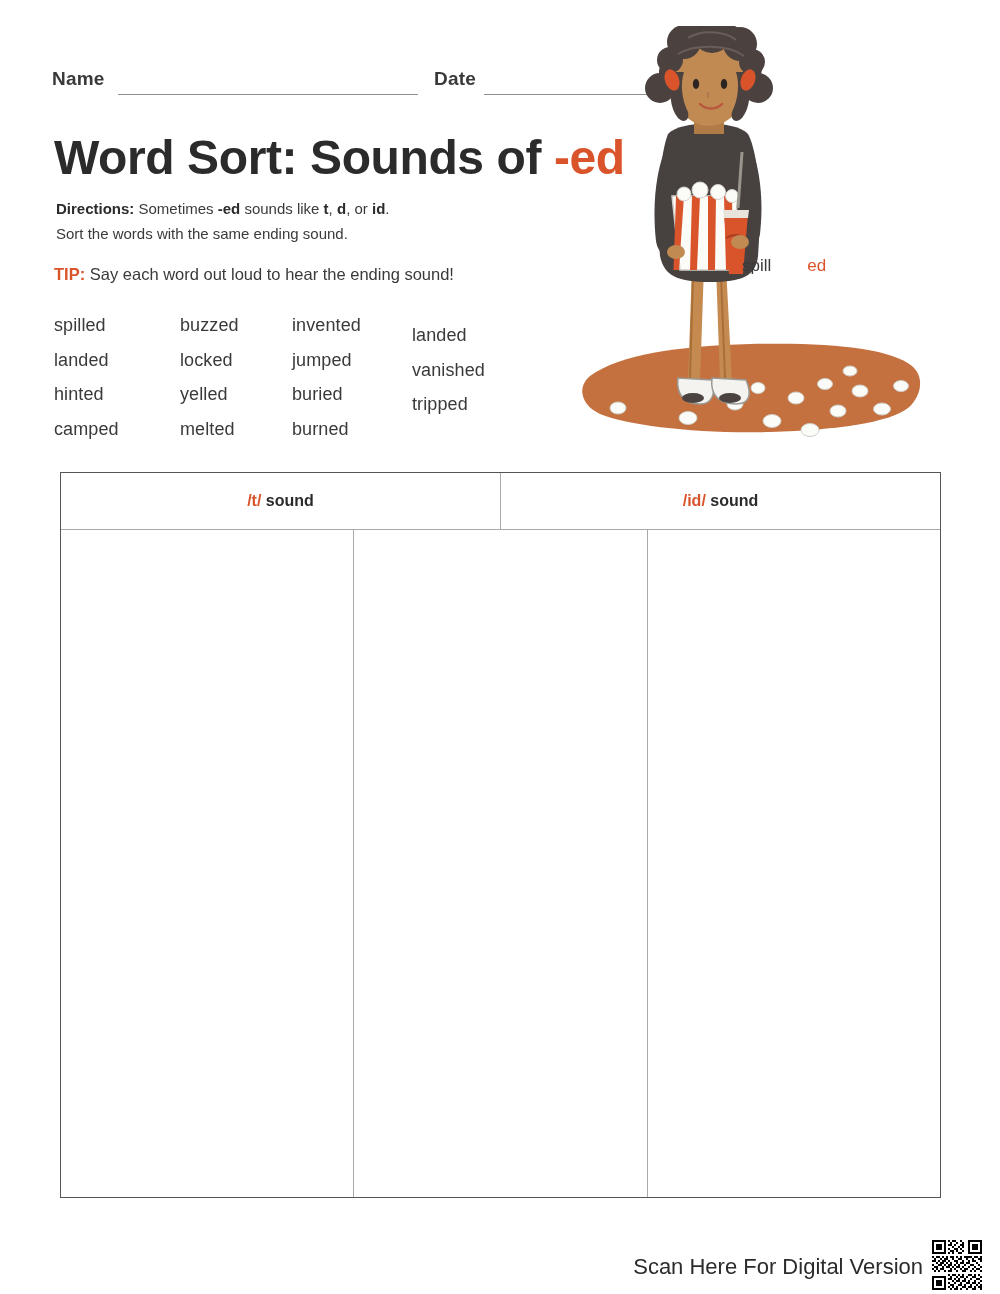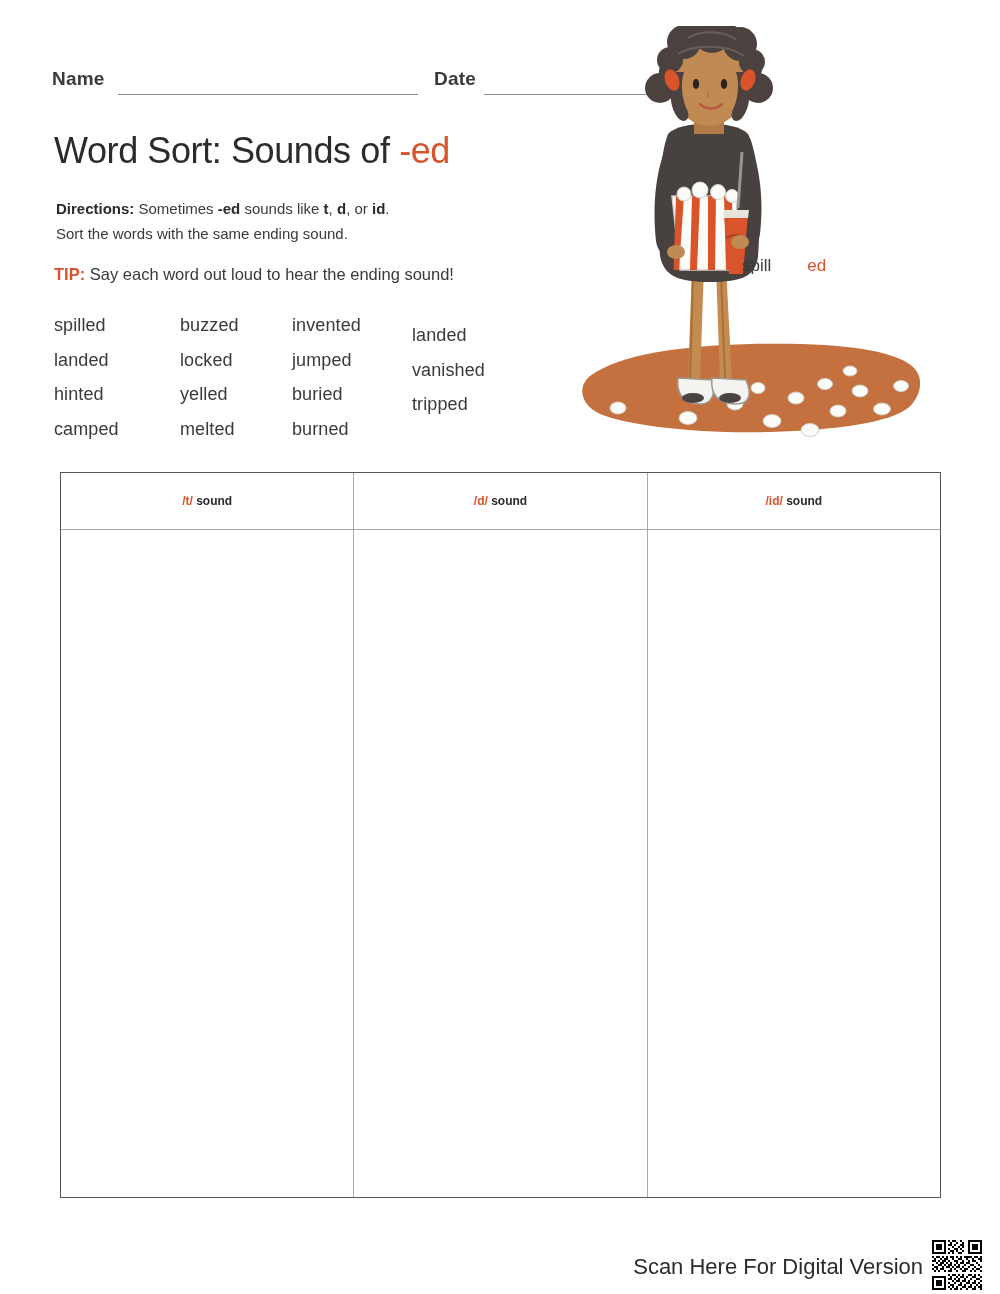--- a/index.html
+++ b/index.html
@@ -45,22 +45,22 @@
     top: 26px;
   }
   .nd-rule.name-rule { left: 66px; width: 300px; }
   .nd-rule.date-rule { left: 432px; width: 218px; }
 
   
   .title {
     position: absolute;
     left: 54px;
     top: 130px;
-    font-size: 36px;
-    font-weight: 400;
+    font-size: 48px;
+    font-weight: 700;
     letter-spacing: -0.4px;
     color: #2b2b2b;
     white-space: nowrap;
   }
   .title .accent { color: #d9542b; }
 
   
   .directions {
     position: absolute;
     left: 56px;
@@ -157,21 +157,21 @@
     box-sizing: border-box;
     display: flex;
     align-items: center;
     justify-content: center;
   }
   .st-head .st-cell + .st-cell,
   .st-body .st-cell + .st-cell {
     border-left: 1.4px solid #a9a9a9;
   }
   .st-title {
-    font-size: 12px;
+    font-size: 16px;
     font-weight: 700;
     color: #2b2b2b;
     white-space: nowrap;
   }
   .st-title .ph { color: #d9542b; }
   .st-drop { width: 100%; height: 100%; }
 
   
   .footer {
     position: absolute;
@@ -368,23 +368,20 @@
       <ellipse cx="180" cy="216" rx="9" ry="7" fill="#c08a52"></ellipse>
     </svg>
   </div>
 
   <div class="spill-label"><span>spill</span><span class="accent">ed</span></div>
 
   <div class="sorttable">
     <div class="st-head">
       <div class="st-cell">
         <span class="st-title"><span class="ph">/t/</span><span> sound</span></span>
-      </div>
-      <div class="st-cell">
-        <span class="st-title"><span class="ph">/d/</span><span> sound</span></span>
       </div>
       <div class="st-cell">
         <span class="st-title"><span class="ph">/id/</span><span> sound</span></span>
       </div>
     </div>
     <div class="st-body">
       <div class="st-cell">
           <div class="st-drop"></div>
         </div>
       <div class="st-cell">

